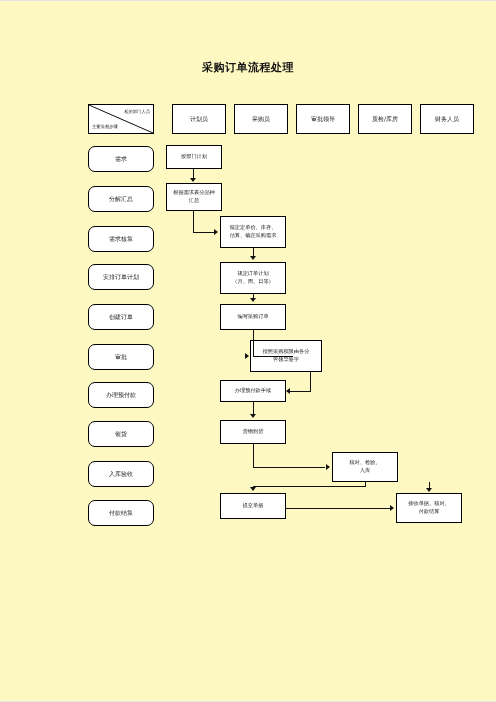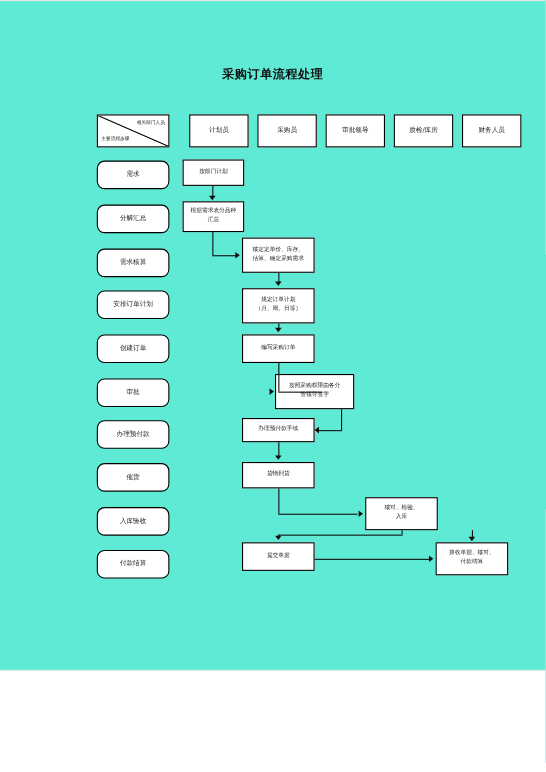--- a/index.html
+++ b/index.html
@@ -2,21 +2,21 @@
 <html><head>
 <meta charset="utf-8">
 <style>
   html,body{margin:0;padding:0;}
   body{
     width:496px;height:702px;
     background:#ffffff;
     font-family:"DejaVu Sans","Liberation Sans",sans-serif;
     overflow:hidden;
   }
-  #page{position:relative;width:496px;height:610px;background:#5eead4;}
+  #page{position:relative;width:496px;height:702px;background:#fef9c3;}
 
   
   .page-rule{position:absolute;left:0;width:496px;height:1px;background:#e6e6e6;}
   .page-rule.top{top:0;}
   .page-rule.bot{bottom:0;}
 
   .doc-title{
     position:absolute;
     left:0;right:0;top:60px;
     text-align:center;

